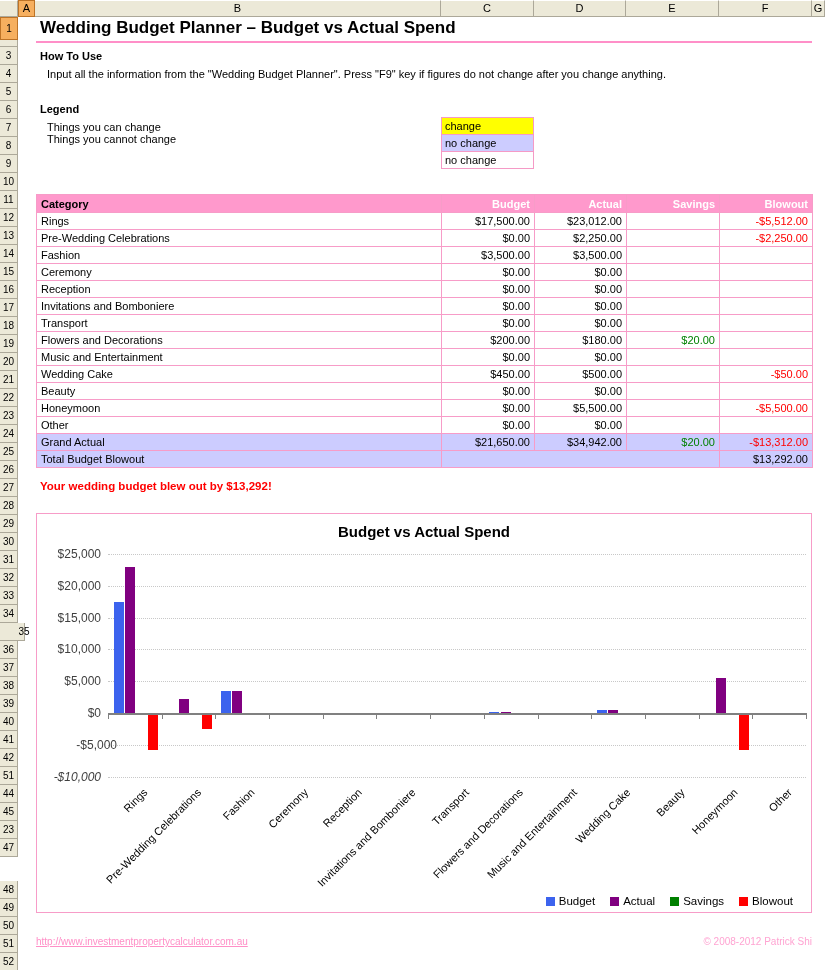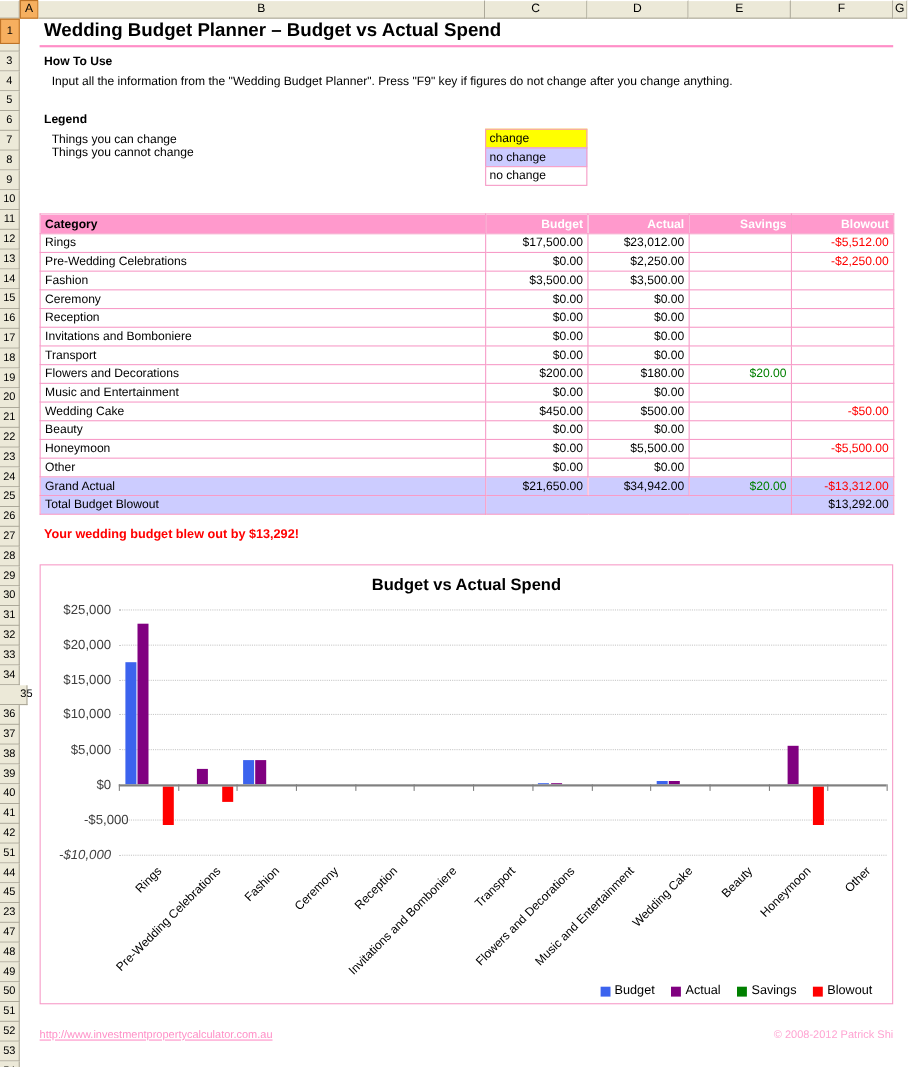--- a/index.html
+++ b/index.html
@@ -108,21 +108,21 @@
       <div class="rcell" style="height: 18px;">38</div>
       <div class="rcell" style="height: 18px;">39</div>
       <div class="rcell" style="height: 18px;">40</div>
       <div class="rcell" style="height: 18px;">41</div>
       <div class="rcell" style="height: 18px;">42</div>
       <div class="rcell" style="height: 18px;">51</div>
       <div class="rcell" style="height: 18px;">44</div>
       <div class="rcell" style="height: 18px;">45</div>
       <div class="rcell" style="height: 18px;">23</div>
       <div class="rcell" style="height: 18px;">47</div>
-      <div class="rcell" style="height: 18px;">48</div>
+      <div class="rcell" style="height: 18px; margin-top: 24px;">48</div>
       <div class="rcell" style="height: 18px;">49</div>
       <div class="rcell" style="height: 18px;">50</div>
       <div class="rcell" style="height: 18px;">51</div>
       <div class="rcell" style="height: 18px;">52</div>
       <div class="rcell" style="height: 18px;">53</div>
       <div class="rcell" style="height: 18px;">54</div>
     </div>
 
   <div class="abs title">Wedding Budget Planner – Budget vs Actual Spend</div>
   <div class="abs rule"></div>

